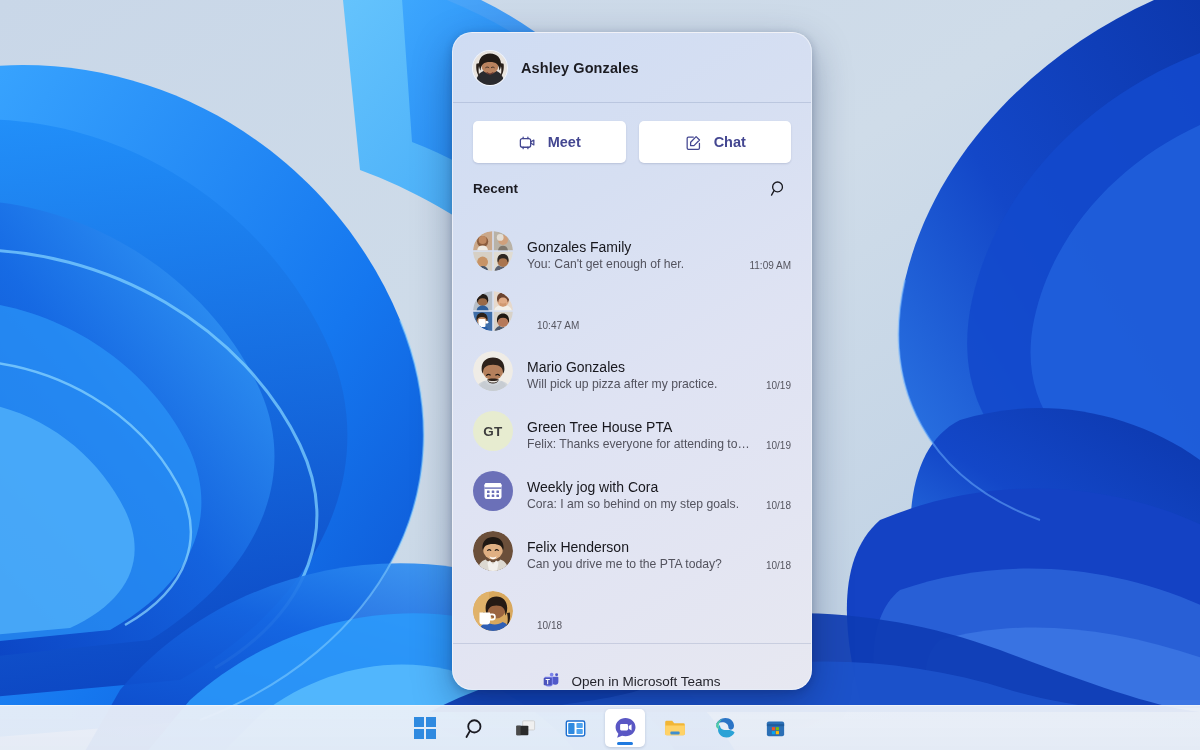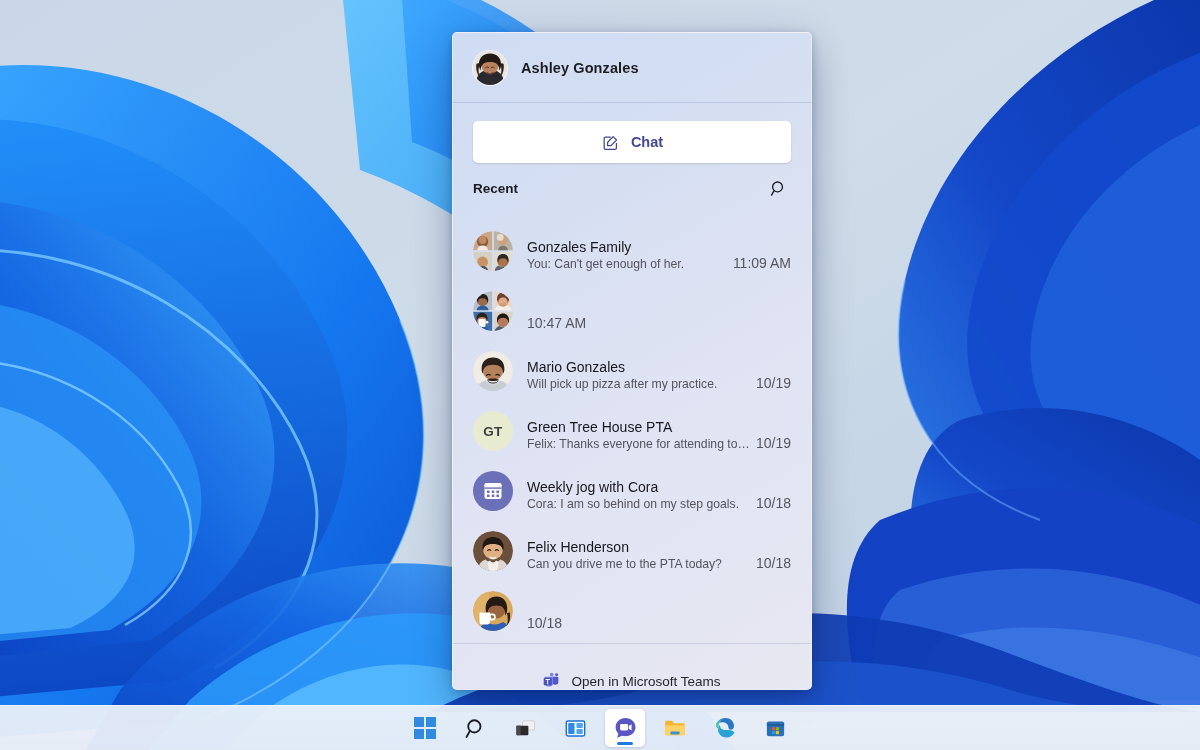--- a/index.html
+++ b/index.html
@@ -12,21 +12,21 @@
 
   
   #wallpaper { position:absolute; inset:0; overflow:hidden; }
   #wallpaper svg { width:1200px; height:750px; display:block; }
 
   
   #chat-flyout {
     position:absolute;
     left:452px; top:32px;
     width:360px; height:658px;
-    border-radius:5px;
+    border-radius:20px;
     background:linear-gradient(150deg,#cfdcf3 0%,#d6dff2 28%,#dfe3f3 55%,#e3e5f2 78%,#e7e8f1 100%);
     box-shadow:0 14px 38px rgba(10,25,70,.34), 0 2px 8px rgba(10,25,70,.22);
     border:1px solid rgba(255,255,255,.45);
     overflow:hidden;
     display:flex; flex-direction:column;
   }
 
   
   #flyout-header {
     height:70px; flex:0 0 70px;
@@ -88,21 +88,21 @@
   }
   .chat-body { flex:1 1 auto; min-width:0; }
   .chat-title {
     font-size:14px; color:#17171d; margin-bottom:2px;
     white-space:nowrap; overflow:hidden; text-overflow:ellipsis;
   }
   .chat-preview {
     font-size:12.2px; color:#53535e;
     white-space:nowrap; overflow:hidden; text-overflow:ellipsis;
   }
-  .chat-time { font-size:14px; color:#55555f; flex:0 0 auto; padding-top:1px; }
+  .chat-time { font-size:10px; color:#55555f; flex:0 0 auto; margin-left:10px; padding-top:1px; }
 
   
   #flyout-footer {
     flex:0 0 46px; height:46px;
     display:flex; align-items:flex-end; justify-content:center; gap:11px;
     border-top:1px solid rgba(120,135,175,.26);
     cursor:pointer;
   }
   #flyout-footer svg { width:17px; height:17px; display:block; }
   #footer-label { font-size:13.5px; color:#24242c; }
@@ -210,20 +210,28 @@
         <path d="M15 19.5c1.2-.8 2.6-.8 3.6 0M21.6 19.5c1-.8 2.4-.8 3.4 0" stroke="#3b2a20" stroke-width="1.1" fill="none" stroke-linecap="round"></path>
         <path d="M16.5 25.5c2 1.8 5 1.8 7 0" stroke="#6e3a31" stroke-width="1.4" fill="none" stroke-linecap="round"></path>
       </svg>
     </div>
     <div id="user-name">Ashley Gonzales</div>
   </div>
 
   <div id="action-row">
     <button class="action-btn">
       <svg viewBox="0 0 24 24" fill="none" stroke="#444791" stroke-width="1.6" stroke-linecap="round" stroke-linejoin="round">
+        <rect x="3" y="7" width="13" height="11" rx="2.5"></rect>
+        <path d="M16 11.3l4-2.4v6.2l-4-2.4z"></path>
+        <path d="M6.5 5.2V7M12.5 5.2V7M6.5 18v1.8M12.5 18v1.8"></path>
+      </svg>
+      <span class="action-btn-label">Meet</span>
+    </button>
+    <button class="action-btn">
+      <svg viewBox="0 0 24 24" fill="none" stroke="#444791" stroke-width="1.6" stroke-linecap="round" stroke-linejoin="round">
         <path d="M19.5 13v6a1.6 1.6 0 0 1-1.6 1.6H5.6A1.6 1.6 0 0 1 4 19V6.7a1.6 1.6 0 0 1 1.6-1.6h6.2"></path>
         <path d="M15.3 4.6l4.3 4.3-7 7-4.3-.1.1-4.2z"></path>
       </svg>
       <span class="action-btn-label">Chat</span>
     </button>
   </div>
 
   <div id="recent-row">
     <div id="recent-label">Recent</div>
     <button id="search-button">

